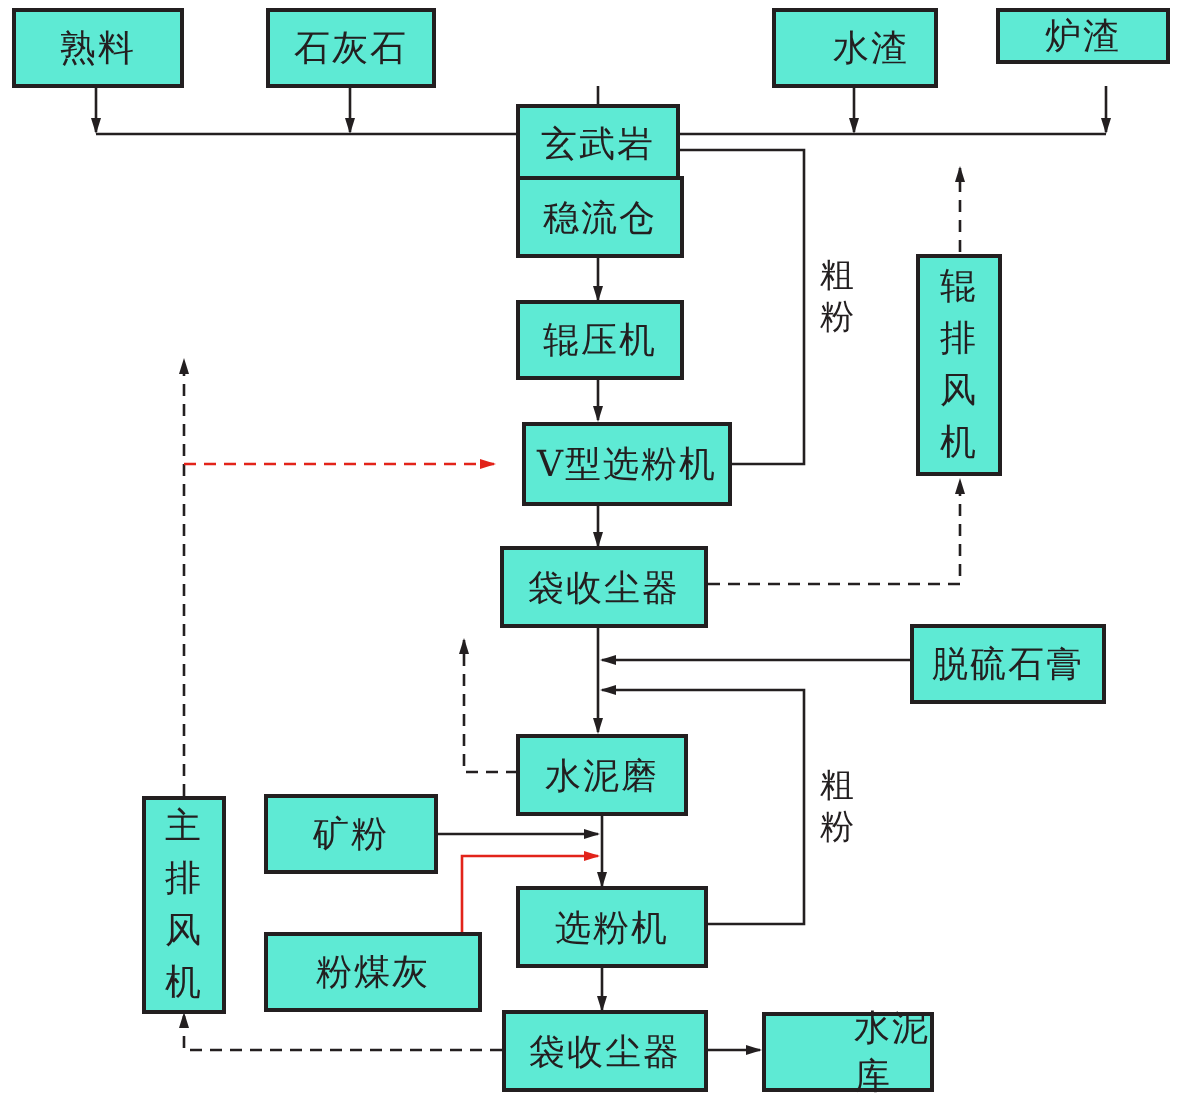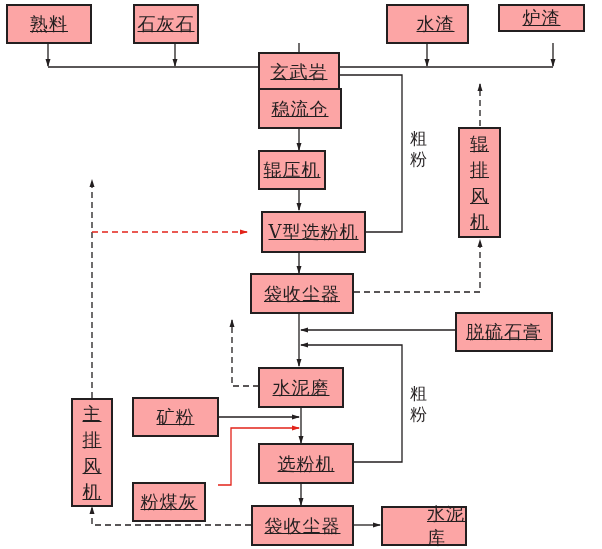--- a/index.html
+++ b/index.html
@@ -1,21 +1,21 @@
 <!DOCTYPE html>
 <html><head>
 <meta charset="utf-8">
 <style>
   html, body { margin: 0; padding: 0; background: #ffffff; }
   body { width: 602px; height: 549px; position: relative; overflow: hidden;
          font-family: "DejaVu Serif", "Liberation Serif", serif; }
   #diagram { position: absolute; left: 0; top: 0; }
-  .box { position: absolute; border: 2.5px solid #231f20; background: #fca5a5; box-sizing: border-box;
+  .box { position: absolute; border: 2.5px solid #231f20; background: #5eead4; box-sizing: border-box;
          display: flex; align-items: center; justify-content: center; color: #231f20;
-         font-size: 18px; letter-spacing: 1px; text-decoration: underline; }
+         font-size: 18px; letter-spacing: 1px; }
   .vbox { flex-direction: column; line-height: 26px; font-size: 18px; }
   .vbox span { display: block; }
   .label { position: absolute; color: #231f20; font-size: 17px; line-height: 21px;
            display: flex; flex-direction: column; align-items: center; }
 </style>
 </head>
 <body>
 
 <svg id="diagram" width="602" height="549" viewBox="0 0 602 549">
   <defs>
@@ -66,34 +66,34 @@
     <polyline points="354,292 480,292 480,240" marker-end="url(#arr)"></polyline>
     <line x1="480" y1="126" x2="480" y2="84" marker-end="url(#arr)"></line>
     <polyline points="259,386 232,386 232,320" marker-end="url(#arr)"></polyline>
     <polyline points="251,525 92,525 92,507" marker-end="url(#arr)"></polyline>
     <line x1="92" y1="398" x2="92" y2="180" marker-end="url(#arr)"></line>
   </g>
   <line x1="92" y1="232" x2="247" y2="232" stroke="#e2231a" stroke-width="1.3" stroke-dasharray="6,4" marker-end="url(#arrR)"></line>
 </svg>
 
 <div class="box" style="left:6px;top:4px;width:86px;height:40px;">熟料</div>
-<div class="box" style="left:133px;top:4px;width:66px;height:40px;">石灰石</div>
+<div class="box" style="left:133px;top:4px;width:85px;height:40px;">石灰石</div>
 <div class="box" style="left:258px;top:4px;width:82px;height:40px;margin-top:48px;">玄武岩</div>
 <div class="box" style="left:386px;top:4px;width:83px;height:40px;padding-left:16px;">水渣</div>
 <div class="box" style="left:498px;top:4px;width:87px;height:28px;">炉渣</div>
 
 <div class="box" style="left:258px;top:88px;width:84px;height:41px;">稳流仓</div>
-<div class="box" style="left:258px;top:150px;width:68px;height:40px;">辊压机</div>
+<div class="box" style="left:258px;top:150px;width:84px;height:40px;">辊压机</div>
 <div class="box" style="left:261px;top:211px;width:105px;height:42px;">V型选粉机</div>
 <div class="box" style="left:250px;top:273px;width:104px;height:41px;">袋收尘器</div>
 <div class="box" style="left:455px;top:312px;width:98px;height:40px;">脱硫石膏</div>
 <div class="box" style="left:258px;top:367px;width:86px;height:41px;">水泥磨</div>
 <div class="box" style="left:132px;top:397px;width:87px;height:40px;text-align:center;">矿粉</div>
 <div class="box" style="left:258px;top:443px;width:96px;height:41px;">选粉机</div>
-<div class="box" style="left:132px;top:466px;width:74px;height:40px;margin-top:16px;">粉煤灰</div>
+<div class="box" style="left:132px;top:466px;width:109px;height:40px;">粉煤灰</div>
 <div class="box" style="left:251px;top:505px;width:103px;height:41px;">袋收尘器</div>
 <div class="box" style="left:381px;top:506px;width:86px;height:40px;padding-left:44px;">水泥库</div>
 
 <div class="box vbox" style="left:458px;top:127px;width:43px;height:111px;">
   <span>辊</span>
   <span>排</span>
   <span>风</span>
   <span>机</span>
 </div>
 <div class="box vbox" style="left:71px;top:398px;width:42px;height:109px;">

